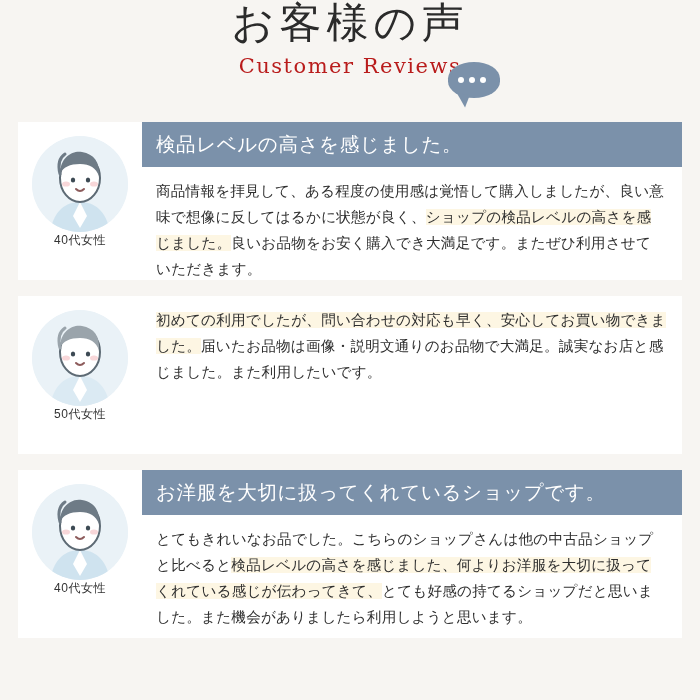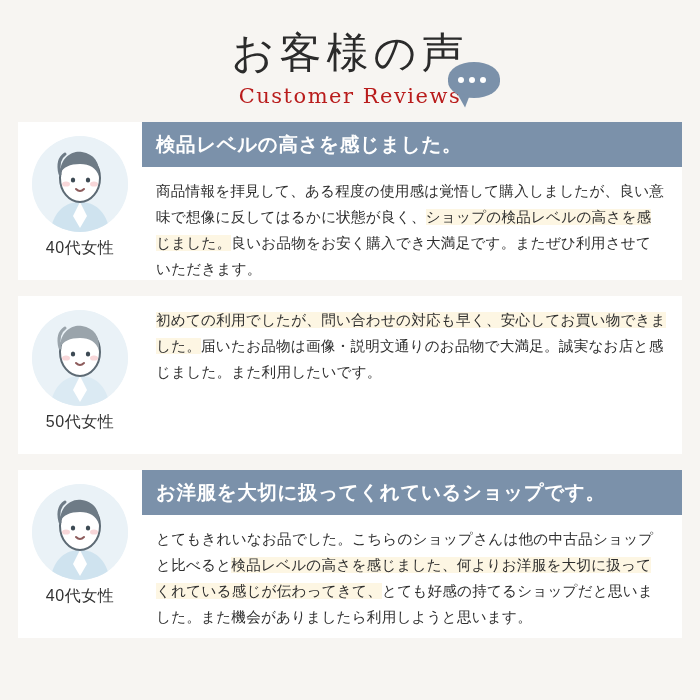--- a/index.html
+++ b/index.html
@@ -25,21 +25,20 @@
   .header {
     position: relative;
     height: 122px;
     text-align: center;
   }
   .title-jp {
     font-family: "DejaVu Serif", "Liberation Serif", serif;
     font-size: 42px;
     letter-spacing: 5px;
     color: #2b2b2b;
-    padding-top: 30px;
     line-height: 1.1;
     font-weight: 400;
   }
   .title-en {
     font-family: "DejaVu Serif", "Liberation Serif", serif;
     font-size: 21px;
     letter-spacing: 1.5px;
     color: #b91c1c;
     margin-top: 8px;
     font-style: normal;
@@ -102,36 +101,36 @@
   .avatar {
     width: 96px;
     height: 96px;
     border-radius: 50%;
     background: #eaf2f7;
     position: relative;
     overflow: hidden;
   }
   .avatar svg { display: block; }
   .avatar-label {
-    margin-top: 6px;
-    font-size: 16px;
+    margin-top: 0;
+    font-size: 12px;
     color: #333;
     letter-spacing: 0.5px;
   }
   .content-col {
     flex: 1 1 auto;
     display: flex;
     flex-direction: column;
     min-width: 0;
   }
   .review-head {
     background: #7b91aa;
     color: #ffffff;
     font-size: 19.5px;
-    font-weight: bold;
+    font-weight: normal;
     letter-spacing: 0.6px;
     padding: 10px 25px 10px 14px;
     line-height: 1.3;
     box-sizing: border-box;
   }
   .review-body {
     padding: 12px 16px 10px 14px;
     font-size: 14.6px;
     line-height: 1.78;
     color: #2f2f2f;

